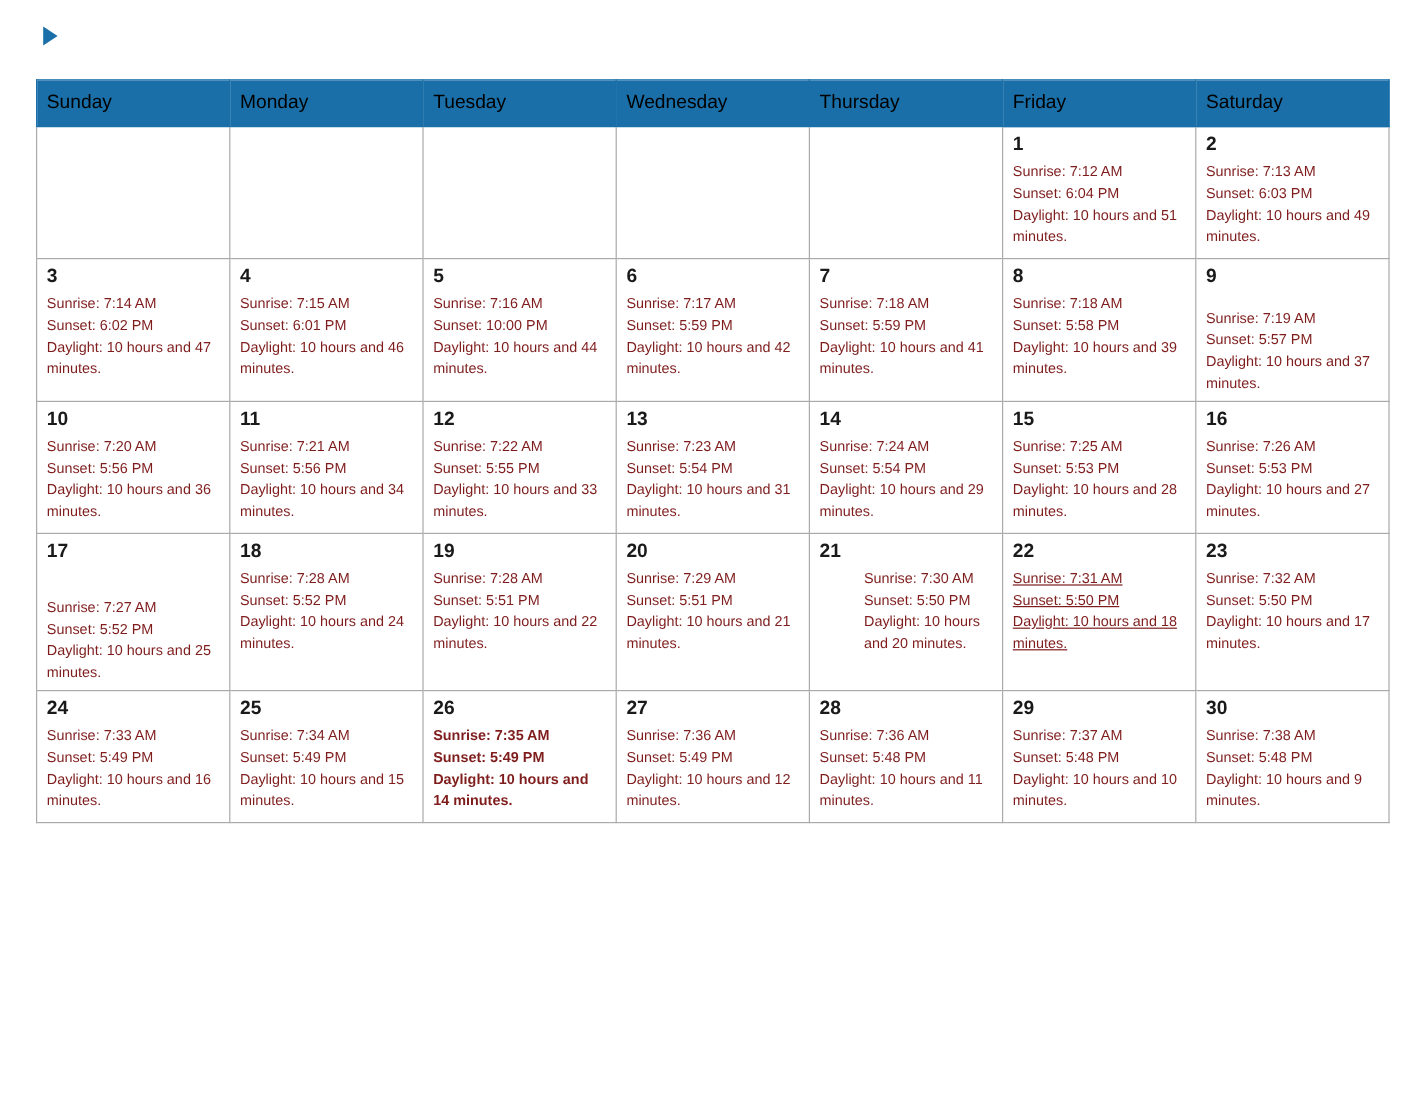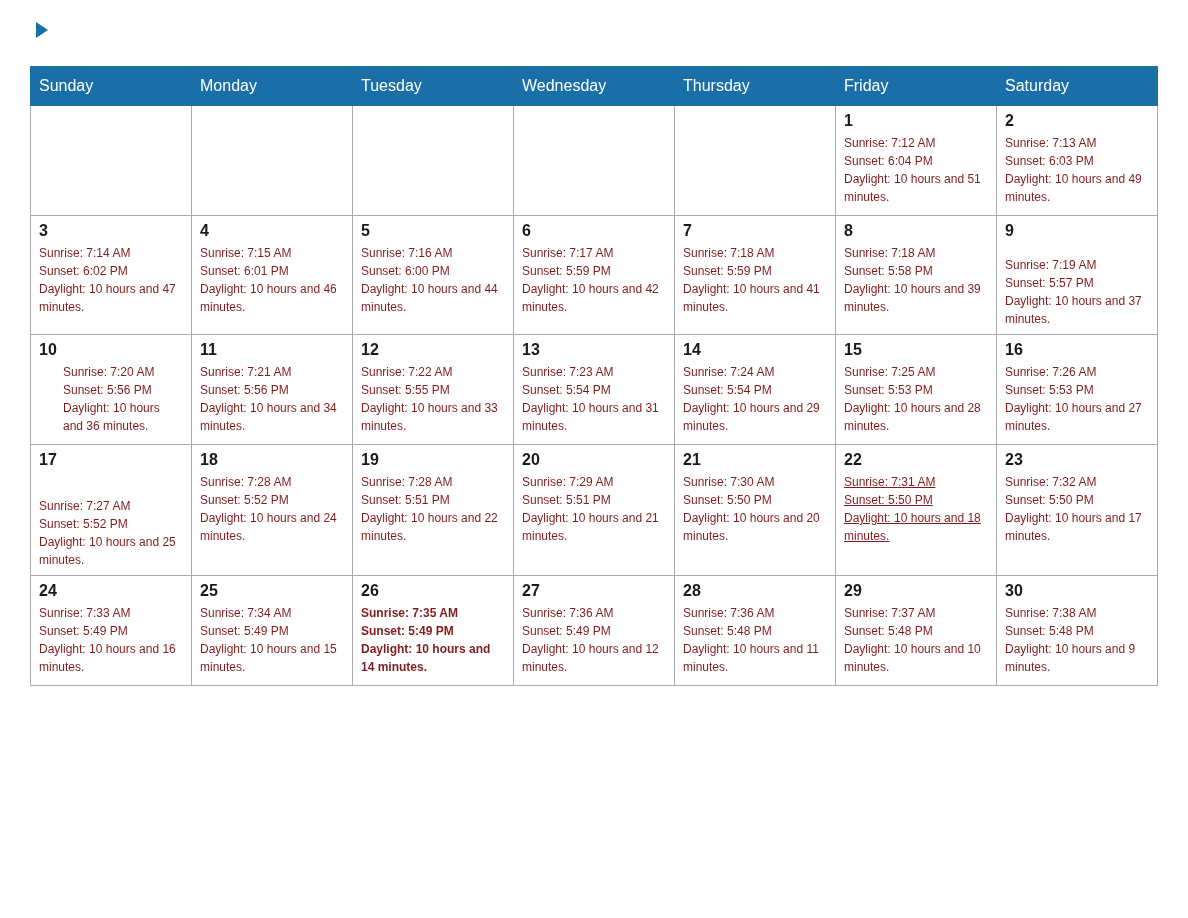--- a/index.html
+++ b/index.html
@@ -36,21 +36,21 @@
       font-size: 22px;
       color: #333;
       font-family: Georgia, serif;
     }
     table {
       width: 100%;
       border-collapse: collapse;
     }
     thead tr {
       background-color: #1a6fa8;
-      color: #ffffff;
+      color: #000000;
     }
     thead th {
       padding: 10px 8px;
       text-align: left;
       font-size: 16px;
       font-weight: normal;
       border: 1px solid #1a6fa8;
     }
     tbody tr {
       vertical-align: top;
@@ -161,21 +161,21 @@
         </td>
         <td>
           <div class="day-num">4</div>
           <div class="day-info" style="white-space: pre-line;">Sunrise: 7:15 AM
 Sunset: 6:01 PM
 Daylight: 10 hours and 46 minutes.</div>
         </td>
         <td>
           <div class="day-num">5</div>
           <div class="day-info" style="white-space: pre-line;">Sunrise: 7:16 AM
-Sunset: 6:00 PM
+Sunset: 10:00 PM
 Daylight: 10 hours and 44 minutes.</div>
         </td>
         <td>
           <div class="day-num">6</div>
           <div class="day-info" style="white-space: pre-line;">Sunrise: 7:17 AM
 Sunset: 5:59 PM
 Daylight: 10 hours and 42 minutes.</div>
         </td>
         <td>
           <div class="day-num">7</div>
@@ -192,21 +192,21 @@
         <td>
           <div class="day-num">9</div>
           <div class="day-info" style="white-space: pre-line; margin-top: 16px;">Sunrise: 7:19 AM
 Sunset: 5:57 PM
 Daylight: 10 hours and 37 minutes.</div>
         </td>
       </tr>
       <tr>
         <td>
           <div class="day-num">10</div>
-          <div class="day-info" style="white-space: pre-line; margin-left: 24px;">Sunrise: 7:20 AM
+          <div class="day-info" style="white-space: pre-line;">Sunrise: 7:20 AM
 Sunset: 5:56 PM
 Daylight: 10 hours and 36 minutes.</div>
         </td>
         <td>
           <div class="day-num">11</div>
           <div class="day-info" style="white-space: pre-line;">Sunrise: 7:21 AM
 Sunset: 5:56 PM
 Daylight: 10 hours and 34 minutes.</div>
         </td>
         <td>
@@ -260,21 +260,21 @@
 Daylight: 10 hours and 22 minutes.</div>
         </td>
         <td>
           <div class="day-num">20</div>
           <div class="day-info" style="white-space: pre-line;">Sunrise: 7:29 AM
 Sunset: 5:51 PM
 Daylight: 10 hours and 21 minutes.</div>
         </td>
         <td>
           <div class="day-num">21</div>
-          <div class="day-info" style="white-space: pre-line;">Sunrise: 7:30 AM
+          <div class="day-info" style="white-space: pre-line; margin-left: 37px;">Sunrise: 7:30 AM
 Sunset: 5:50 PM
 Daylight: 10 hours and 20 minutes.</div>
         </td>
         <td>
           <div class="day-num">22</div>
           <div class="day-info" style="white-space: pre-line; text-decoration: underline;">Sunrise: 7:31 AM
 Sunset: 5:50 PM
 Daylight: 10 hours and 18 minutes.</div>
         </td>
         <td>

